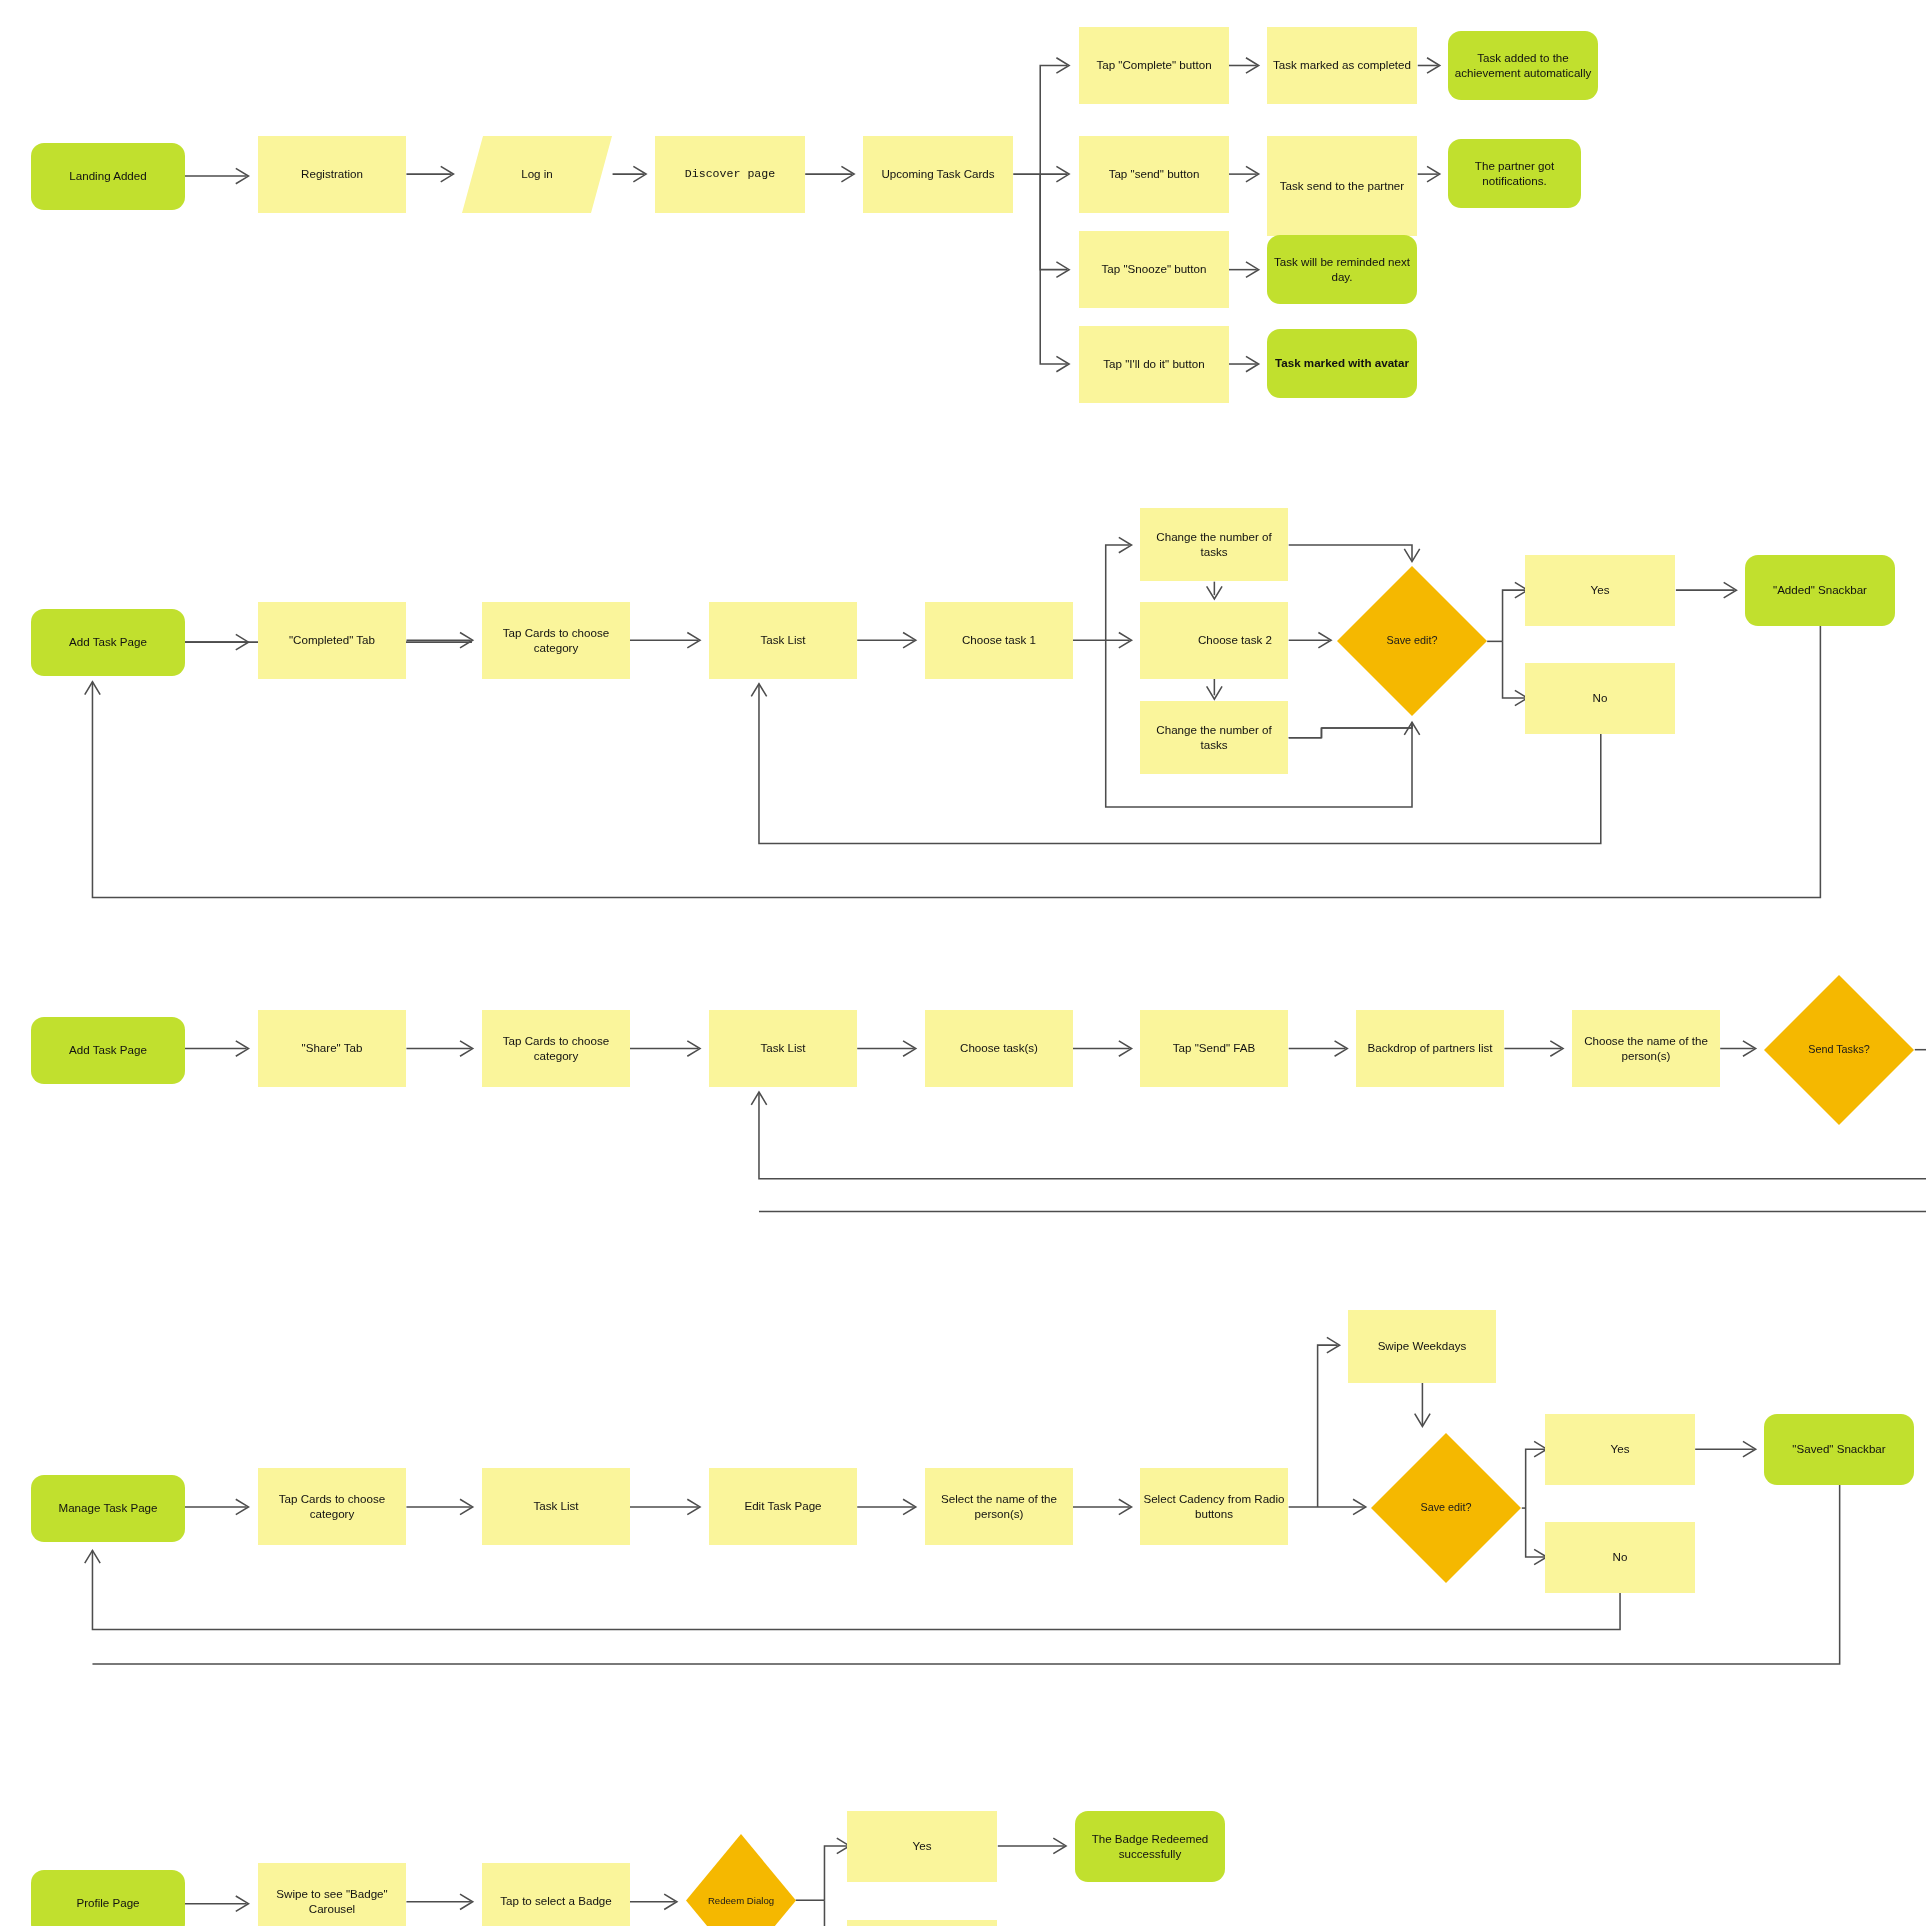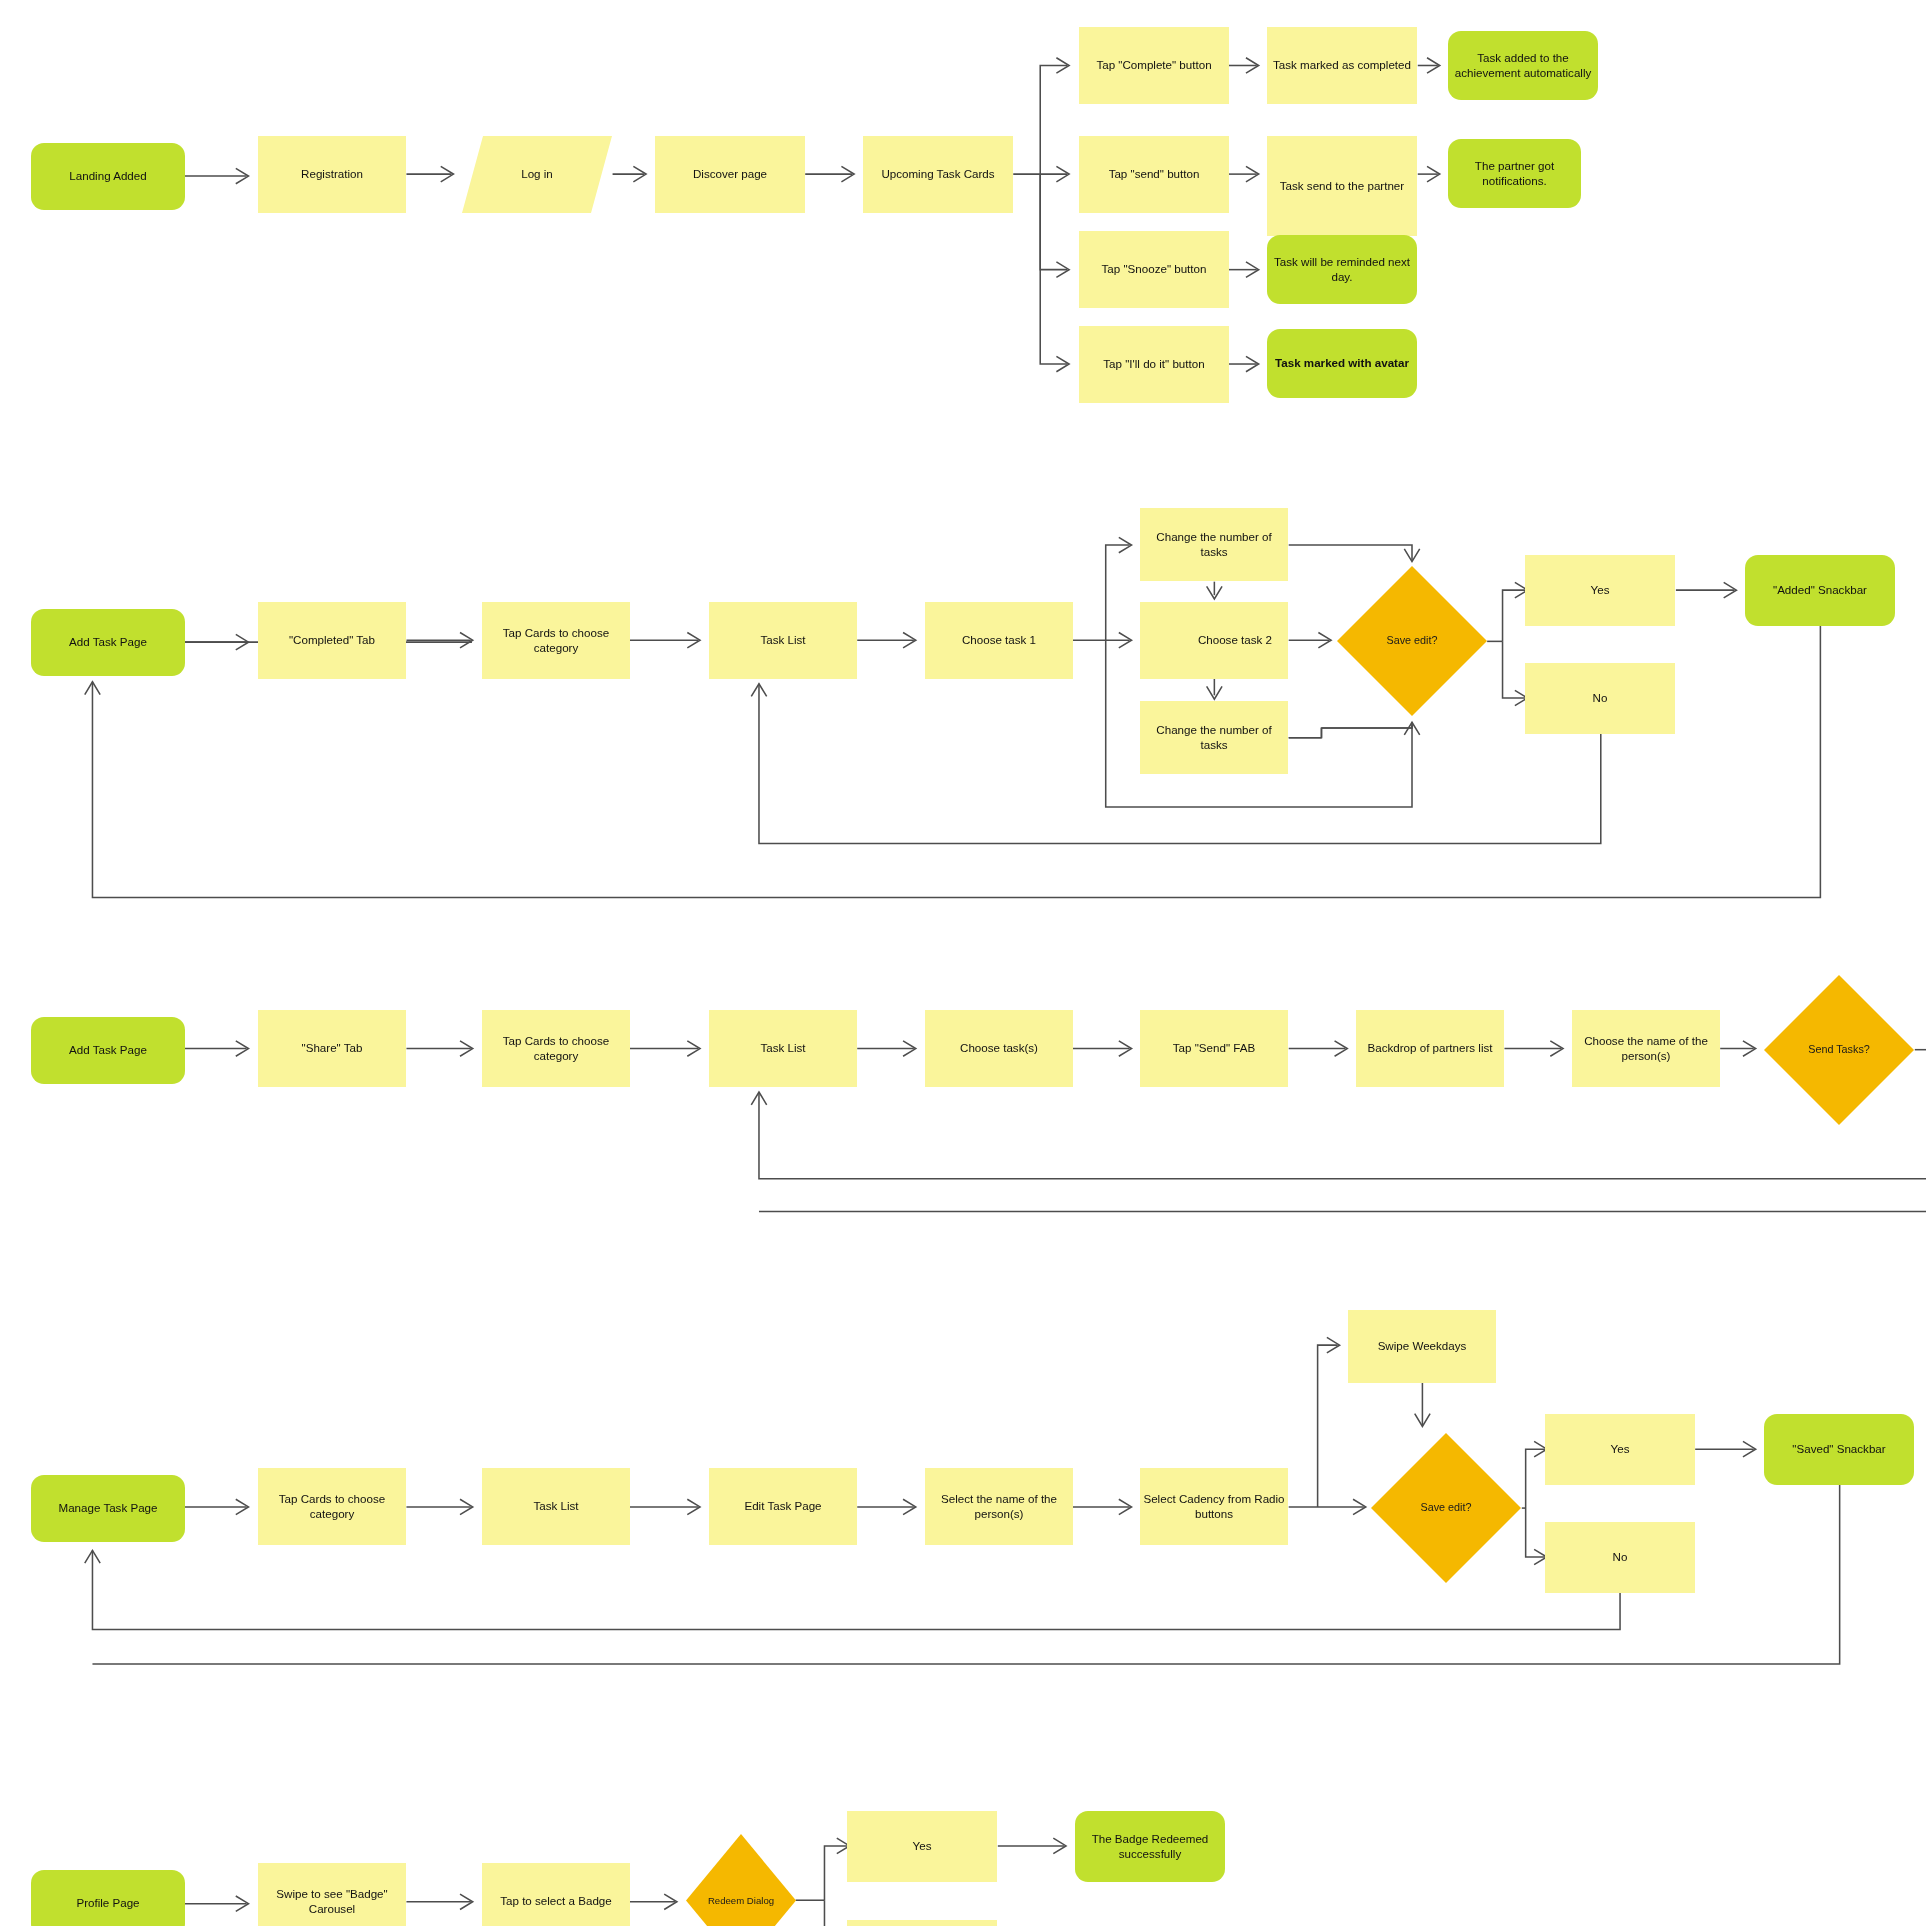--- a/index.html
+++ b/index.html
@@ -244,21 +244,21 @@
         <path d="M3894 5732 L3927 5752 L3894 5772"></path>
 
       <path d="M3750 6037 H3845 V6230 H1440 V6010"></path>
         <path d="M1420 6043 L1440 6010 L1460 6043"></path>
     </g>
   </svg>
 
 <div class="node round" style="left: 31px; top: 143px; width: 154px; height: 67px;">Landing Added</div>
     <div class="node rect" style="left: 258px; top: 136px; width: 148px; height: 77px;">Registration</div>
     <div class="node para" style="left: 462px; top: 136px; width: 150px; height: 77px; clip-path: polygon(14% 0%, 100% 0%, 86% 100%, 0% 100%); text-align: right;">Log in</div>
-    <div class="node rect" style="left: 655px; top: 136px; width: 150px; height: 77px;">Discover page</div>
+    <div class="node rect" style="left: 655px; top: 136px; width: 150px; height: 77px; font-family: Liberation Mono, monospace;">Discover page</div>
     <div class="node rect" style="left: 863px; top: 136px; width: 150px; height: 77px;">Upcoming Task Cards</div>
     <div class="node rect" style="left: 1079px; top: 27px; width: 150px; height: 77px;">Tap "Complete" button</div>
     <div class="node rect" style="left: 1267px; top: 27px; width: 150px; height: 77px;">Task marked as completed</div>
     <div class="node round" style="left: 1448px; top: 31px; width: 150px; height: 69px;">Task added to the achievement automatically</div>
     <div class="node rect" style="left: 1079px; top: 136px; width: 150px; height: 77px;">Tap "send" button</div>
     <div class="node rect" style="left: 1267px; top: 136px; width: 150px; height: 100px;">Task send to the partner</div>
     <div class="node round" style="left: 1448px; top: 139px; width: 133px; height: 69px;">The partner got notifications.</div>
     <div class="node rect" style="left: 1079px; top: 231px; width: 150px; height: 77px;">Tap "Snooze" button</div>
     <div class="node round" style="left: 1267px; top: 235px; width: 150px; height: 69px;">Task will be reminded next day.</div>
     <div class="node rect" style="left: 1079px; top: 326px; width: 150px; height: 77px;">Tap "I'll do it" button</div>

